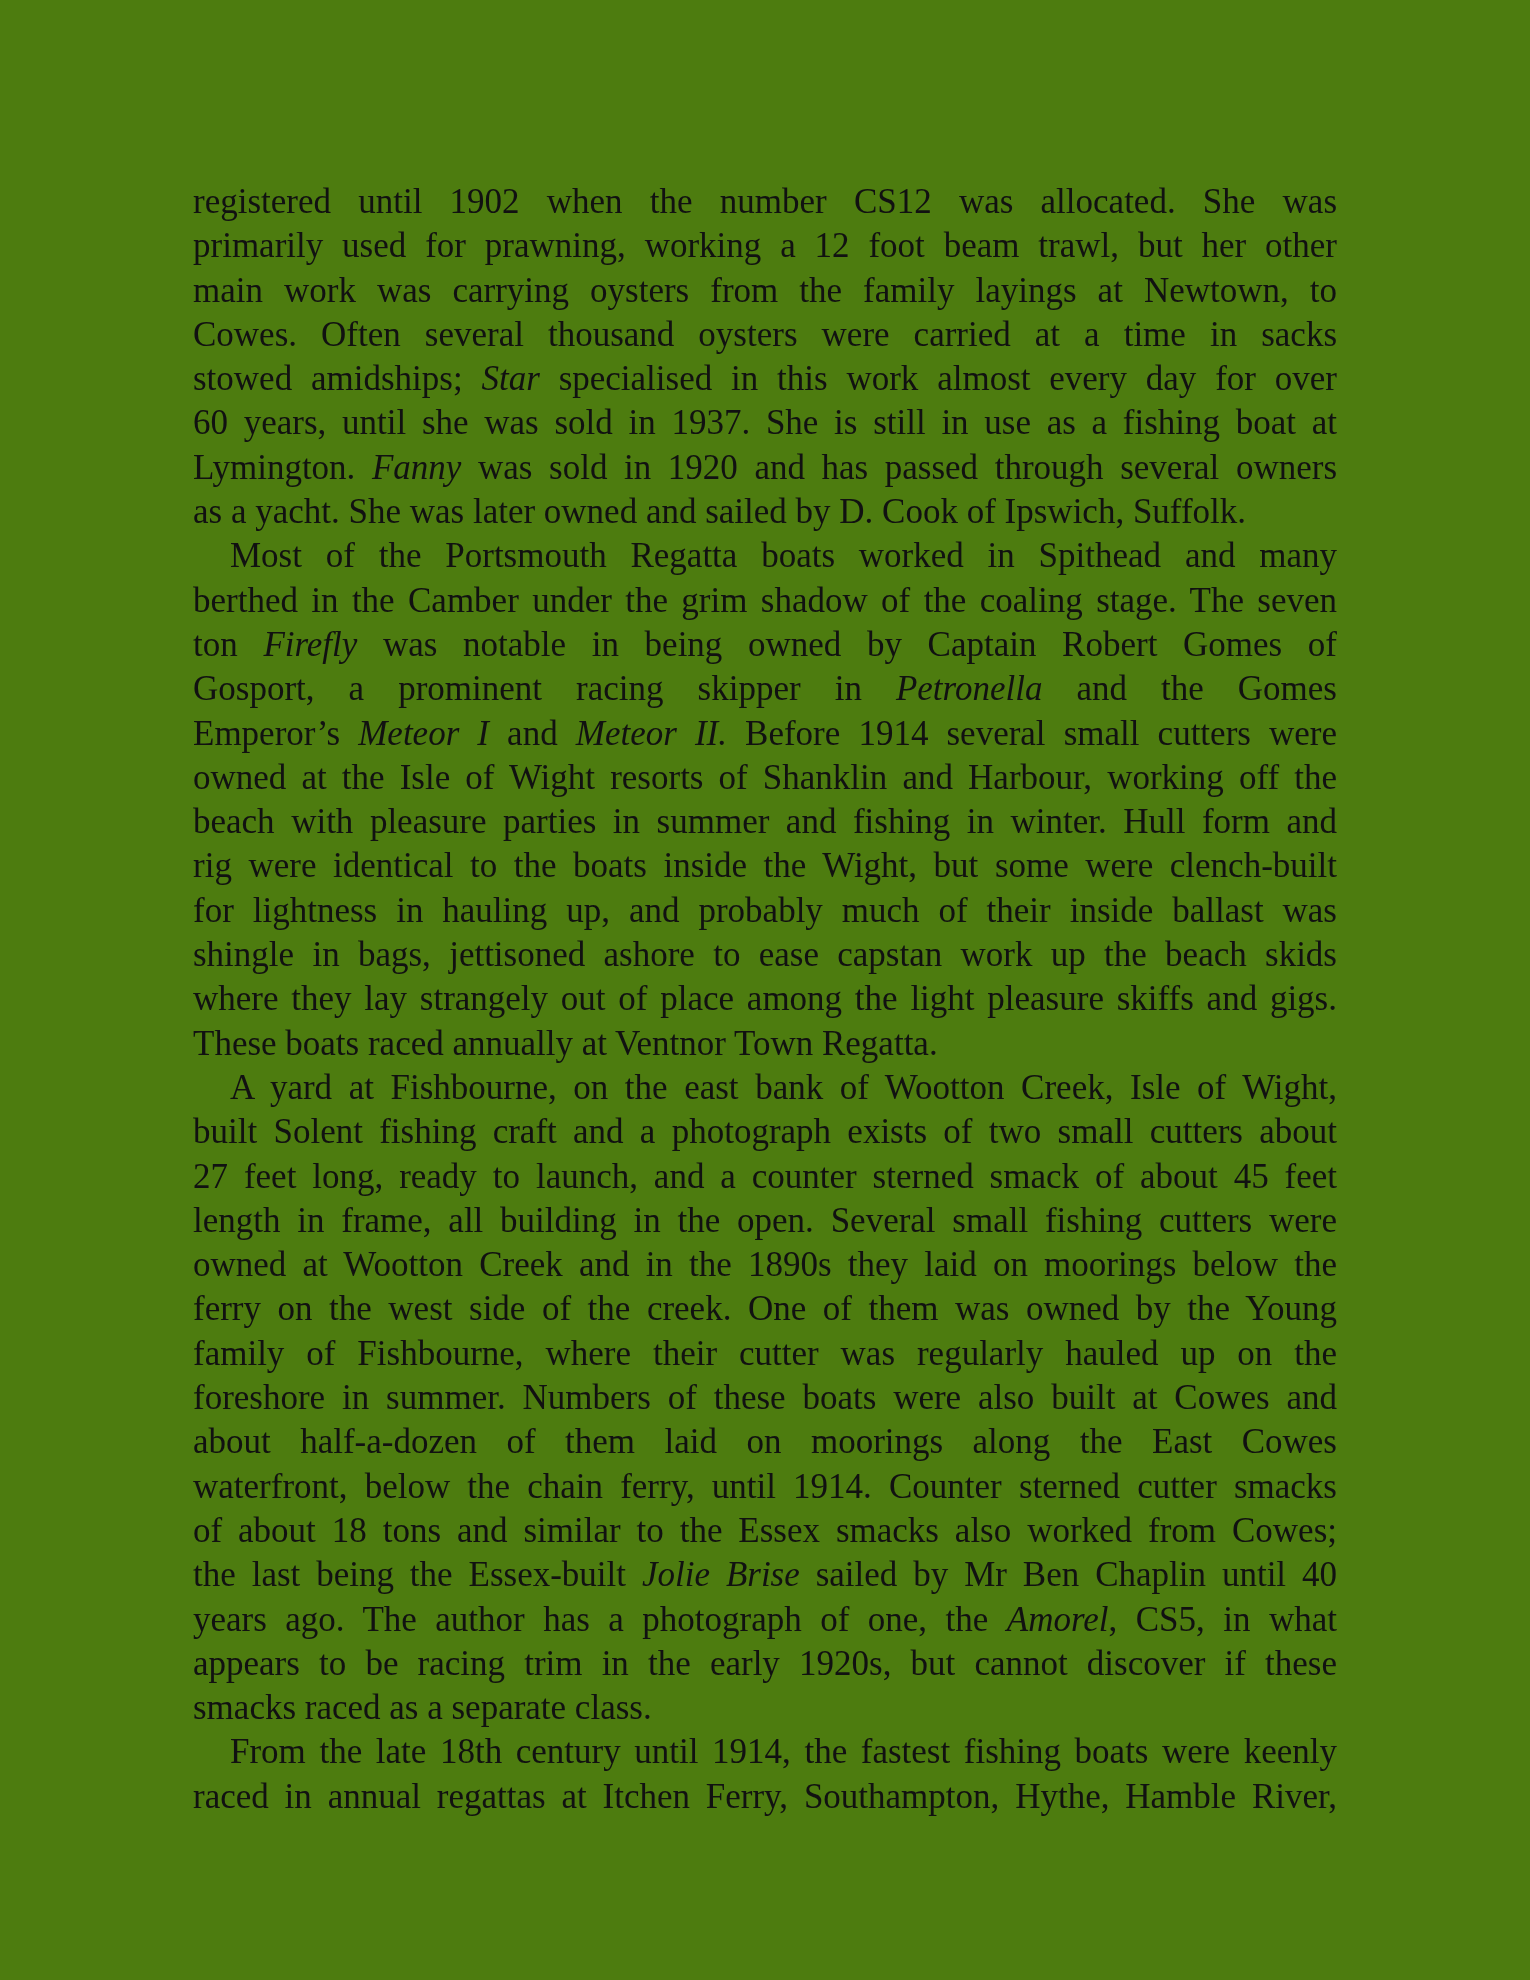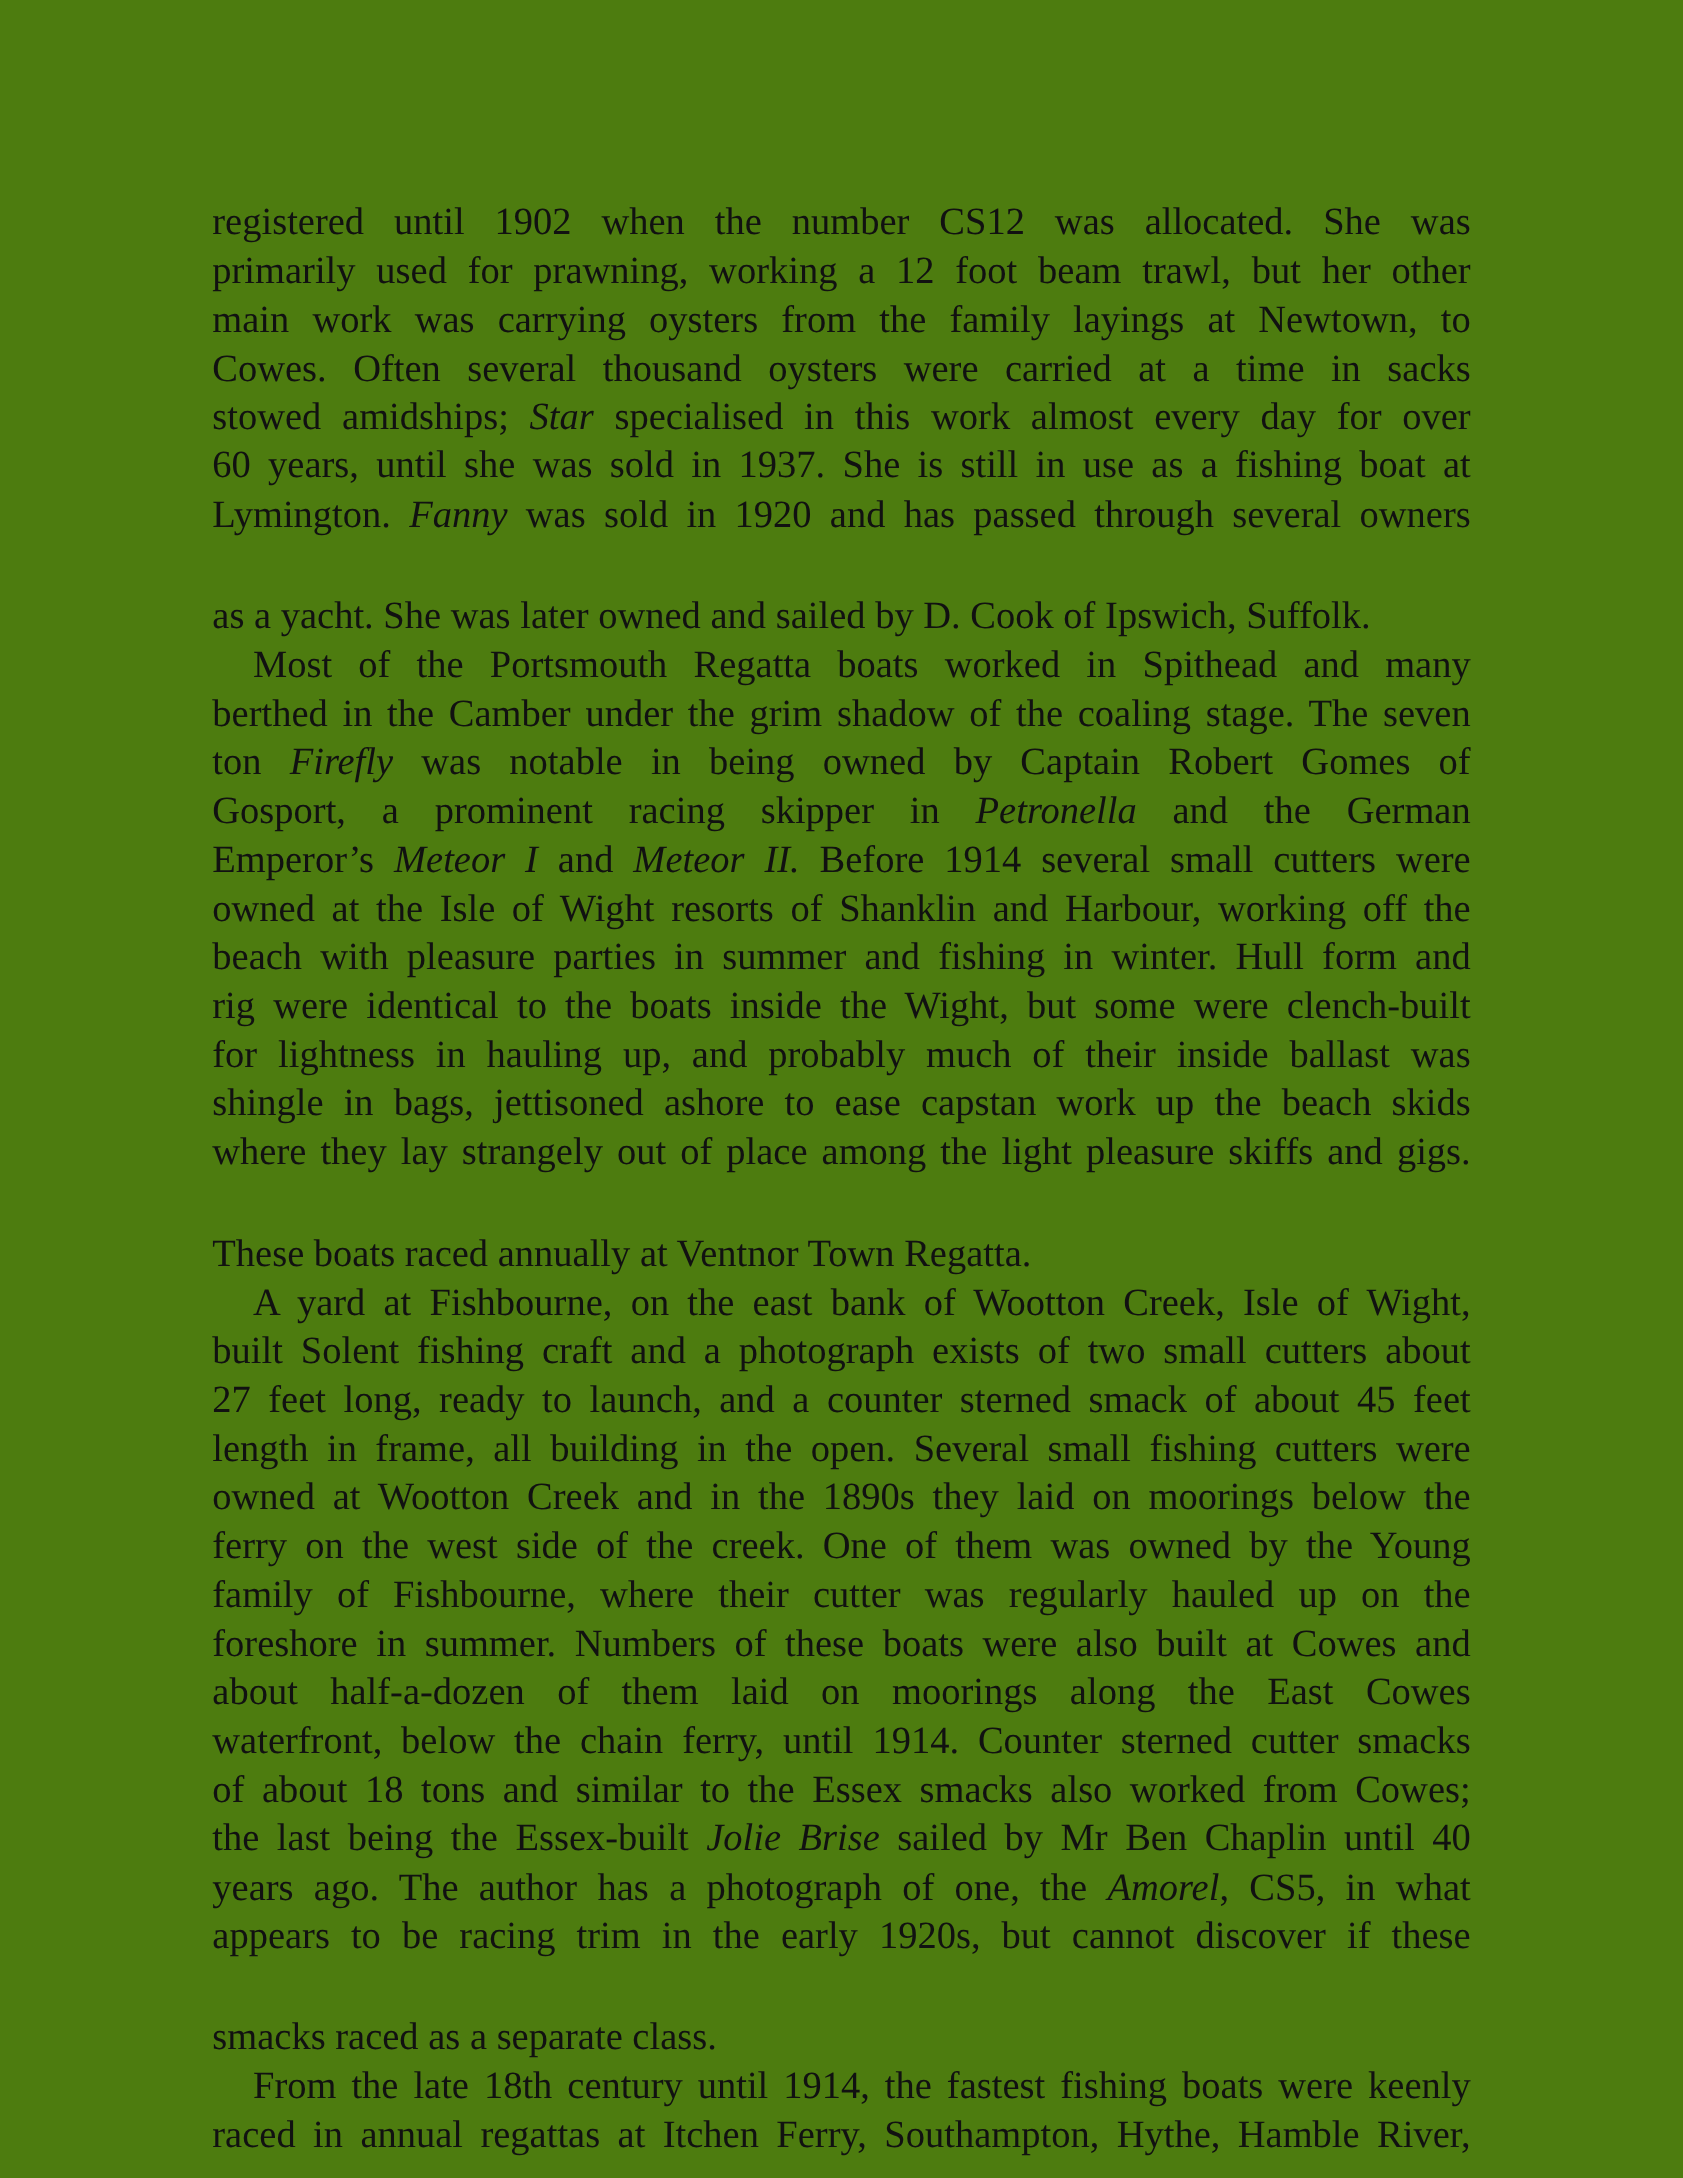--- a/index.html
+++ b/index.html
@@ -35,21 +35,20 @@
     display: block;
     height: 44.3px;
     white-space: nowrap;
     text-align: justify;
     text-align-last: justify;
     overflow: visible;
   }
   .line.last {
     text-align: left;
     text-align-last: left;
-    margin-top: 48px;
   }
   .line.indent {
     padding-left: 37px;
   }
   .seg.it {
     font-style: italic;
   }
 </style>
 </head>
 <body>
@@ -63,21 +62,21 @@
         <span class="line"><span class="seg">Cowes. Often several thousand oysters were carried at a time in sacks</span></span>
         <span class="line"><span class="seg">stowed amidships; </span><span class="seg it">Star</span><span class="seg"> specialised in this work almost every day for over</span></span>
         <span class="line"><span class="seg">60 years, until she was sold in 1937. She is still in use as a fishing boat at</span></span>
         <span class="line"><span class="seg">Lymington. </span><span class="seg it">Fanny</span><span class="seg"> was sold in 1920 and has passed through several owners</span></span>
         <span class="line last"><span class="seg">as a yacht. She was later owned and sailed by D. Cook of Ipswich, Suffolk.</span></span>
       </div>
       <div class="paragraph">
         <span class="line indent"><span class="seg">Most of the Portsmouth Regatta boats worked in Spithead and many</span></span>
         <span class="line"><span class="seg">berthed in the Camber under the grim shadow of the coaling stage. The seven</span></span>
         <span class="line"><span class="seg">ton </span><span class="seg it">Firefly</span><span class="seg"> was notable in being owned by Captain Robert Gomes of</span></span>
-        <span class="line"><span class="seg">Gosport, a prominent racing skipper in </span><span class="seg it">Petronella</span><span class="seg"> and the German</span></span>
+        <span class="line"><span class="seg">Gosport, a prominent racing skipper in </span><span class="seg it">Petronella</span><span class="seg"> and the Gomes</span></span>
         <span class="line"><span class="seg">Emperor’s </span><span class="seg it">Meteor I</span><span class="seg"> and </span><span class="seg it">Meteor II.</span><span class="seg"> Before 1914 several small cutters were</span></span>
         <span class="line"><span class="seg">owned at the Isle of Wight resorts of Shanklin and Harbour, working off the</span></span>
         <span class="line"><span class="seg">beach with pleasure parties in summer and fishing in winter. Hull form and</span></span>
         <span class="line"><span class="seg">rig were identical to the boats inside the Wight, but some were clench-built</span></span>
         <span class="line"><span class="seg">for lightness in hauling up, and probably much of their inside ballast was</span></span>
         <span class="line"><span class="seg">shingle in bags, jettisoned ashore to ease capstan work up the beach skids</span></span>
         <span class="line"><span class="seg">where they lay strangely out of place among the light pleasure skiffs and gigs.</span></span>
         <span class="line last"><span class="seg">These boats raced annually at Ventnor Town Regatta.</span></span>
       </div>
       <div class="paragraph">

